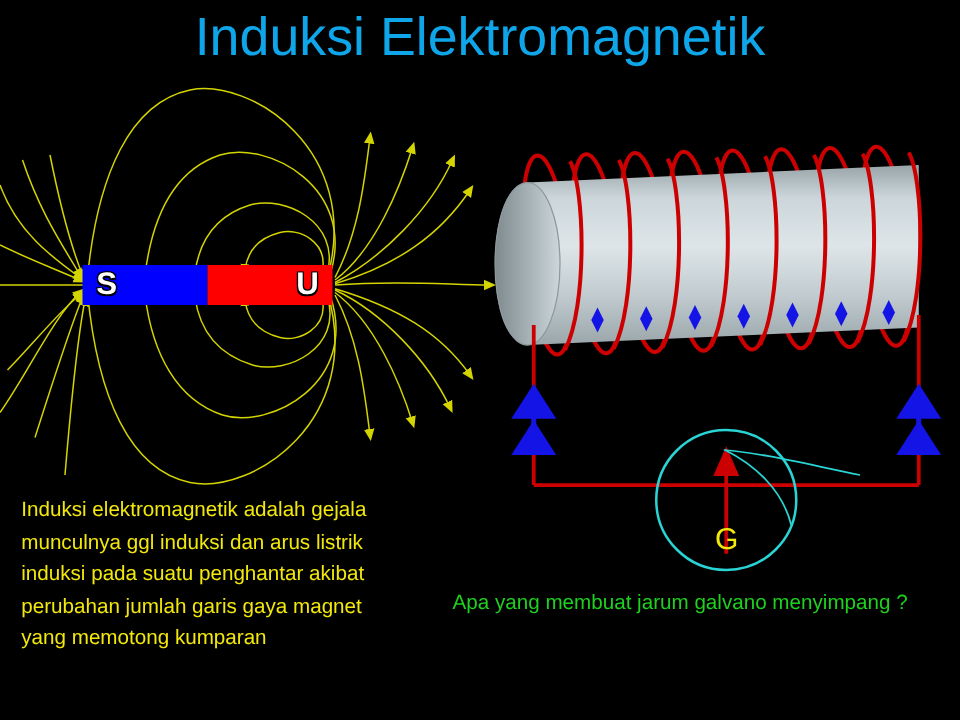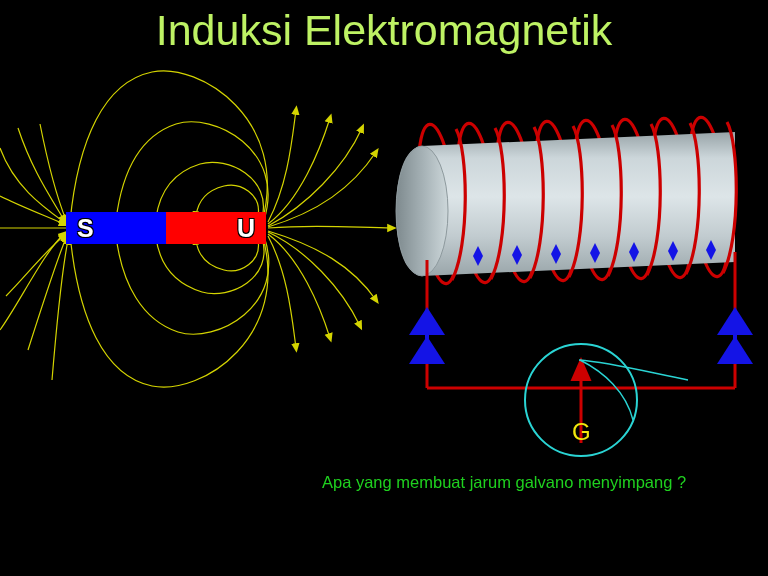--- a/index.html
+++ b/index.html
@@ -24,21 +24,21 @@
     pointer-events: none;
   }
 
   
   #title {
     position: absolute;
     left: 0;
     top: 6px;
     width: 768px;
     text-align: center;
-    color: #bef264;
+    color: #0ea5e9;
     font-size: 43px;
     font-weight: 400;
     letter-spacing: 0px;
     line-height: 48px;
     white-space: nowrap;
   }
 
   
   #magnet {
     position: absolute;
@@ -82,21 +82,21 @@
   }
   #questions {
     position: absolute;
     left: 322px;
     top: 466px;
     width: 440px;
     color: #1fd11f;
     font-size: 16.5px;
     line-height: 33px;
   }
-  #questions .q { display: block; white-space: nowrap; }
+  #questions .q { display: block; white-space: nowrap; margin-left: 40px; }
 
   
   #galvo-label {
     position: absolute;
     left: 572px;
     top: 420px;
     color: #f2e80c;
     font-size: 24px;
     line-height: 1;
   }
@@ -241,18 +241,19 @@
     <g>
       <circle cx="581" cy="400" r="56" fill="none" stroke="#2ad4d4" stroke-width="2"></circle>
       <path d="M581,443 L581,369" stroke="#cc0000" stroke-width="3" fill="none" marker-end="url(#needleArr)"></path>
       <path d="M579,360 C608,362 648,372 688,380" fill="none" stroke="#2ad4d4" stroke-width="1.4"></path>
       <path d="M580,360 C604,372 626,392 633,420" fill="none" stroke="#2ad4d4" stroke-width="1.4"></path>
     </g>
   </svg>
 
   <div id="galvo-label">G</div>
 
+  <div id="definition-text">Induksi elektromagnetik adalah gejala munculnya ggl induksi dan arus listrik induksi pada suatu penghantar akibat perubahan jumlah garis gaya magnet yang memotong kumparan</div>
 
   <div id="questions">
     <span class="q">Apa yang membuat jarum galvano menyimpang ?</span>
   </div>
 
 </div>
 
 </body></html>

